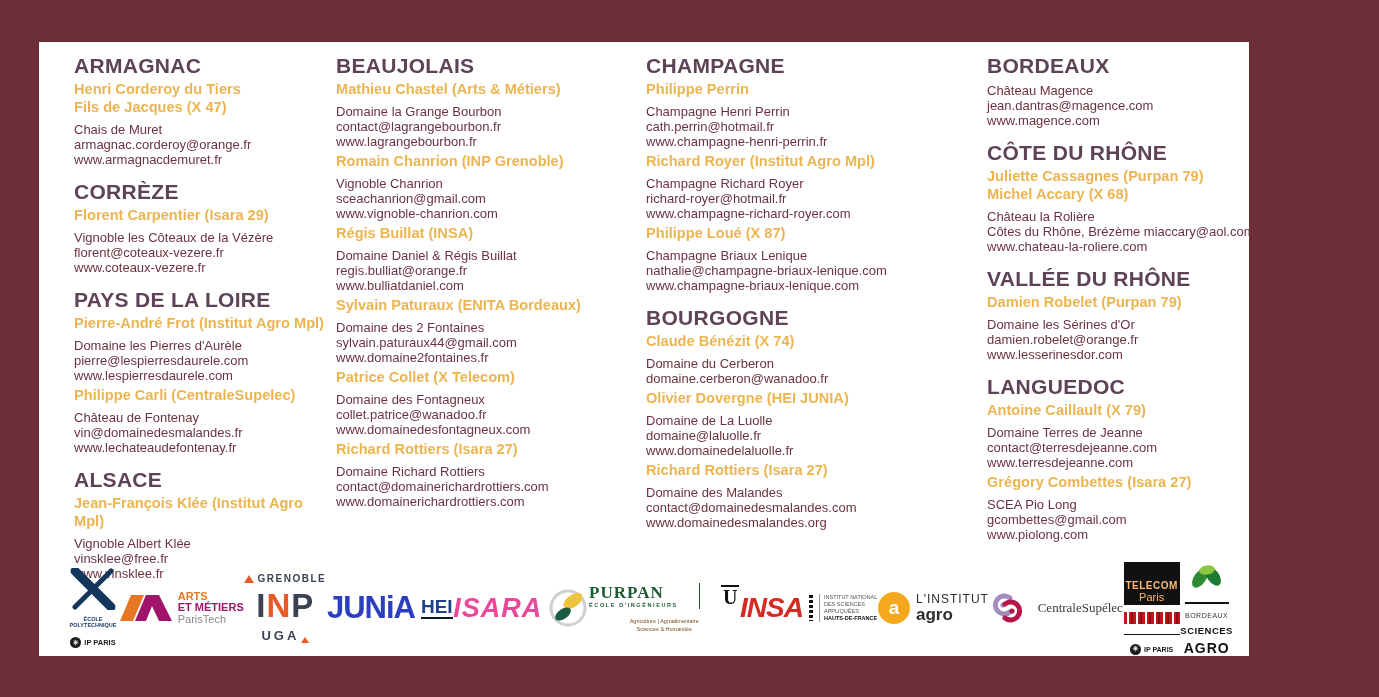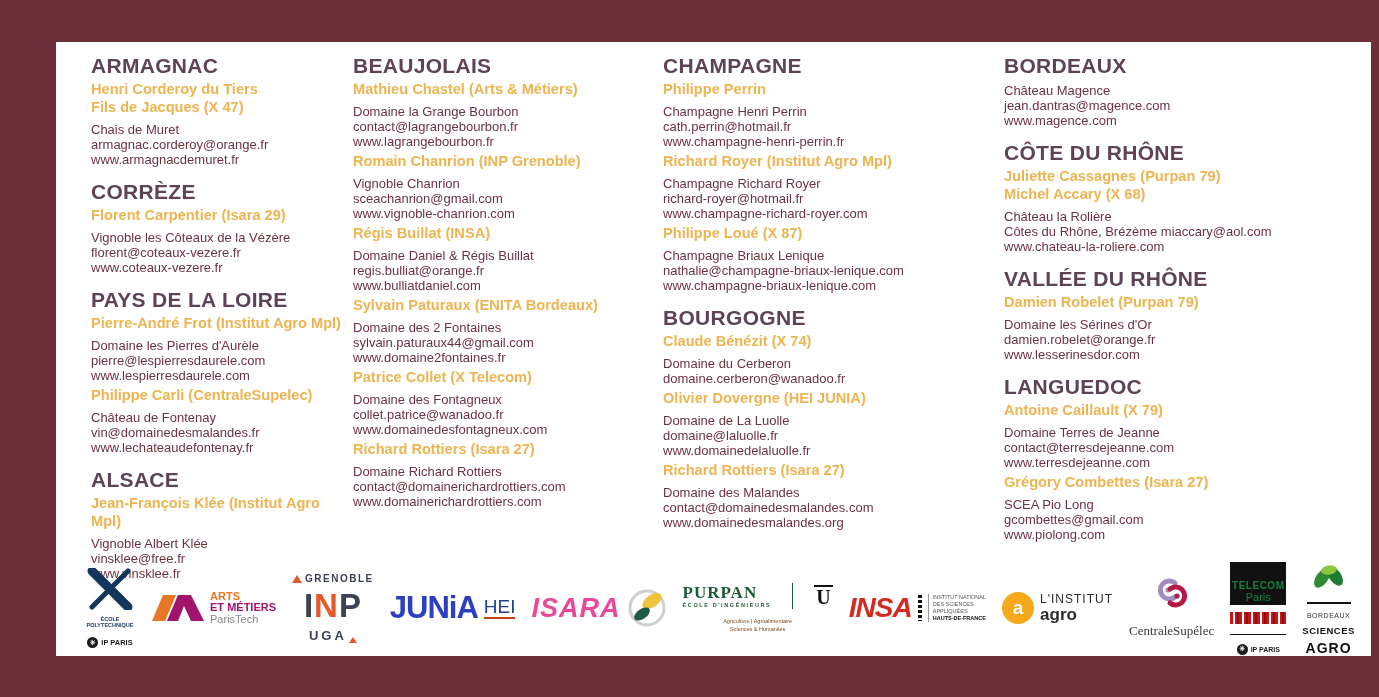--- a/index.html
+++ b/index.html
@@ -3,21 +3,21 @@
 <meta charset="utf-8">
 <style>
   * { margin:0; padding:0; box-sizing:border-box; }
   html,body { width:1379px; height:697px; overflow:hidden; }
   body {
     background:#6C2F37;
     font-family:"Liberation Sans", sans-serif;
     position:relative;
   }
   .card {
-    position:absolute; left:56px; top:42px; width:1315px; height:614px;
+    position:absolute; left:39px; top:42px; width:1210px; height:614px;
     background:#ffffff;
   }
   .col { position:absolute; top:12px; }
   .col-0 { left:35px;  width:262px; }
   .col-1 { left:297px; width:300px; }
   .col-2 { left:607px; width:330px; }
   .col-3 { left:948px; width:336px; }
 
   .region-heading {
     font-size:21px; font-weight:700; color:#5D4355;
@@ -56,21 +56,21 @@
   .tri-orange.small { border-left-width:4px; border-right-width:4px; border-bottom-width:6px; }
   .inp-main { font-size:33px; font-weight:800; color:#3A4254; line-height:.95; letter-spacing:1px; }
   .inp-main .n-orange { color:#E8592A; }
   .inp-uga { font-size:13px; font-weight:800; color:#3A4254; letter-spacing:3px; display:flex; align-items:flex-end; gap:2px; }
 
   .am-text .am1 { font-size:11px; font-weight:800; color:#E77724; line-height:1; }
   .am-text .am2 { font-size:11px; font-weight:800; color:#A1146B; line-height:1; }
   .am-text .am3 { font-size:11px; color:#8a8a8a; line-height:1.1; }
 
   .junia-name { font-size:31px; font-weight:800; color:#2B3FC0; letter-spacing:-1px; }
-  .junia-hei { font-size:19px; font-weight:400; color:#20418C; border-bottom:2px solid #c2410c; line-height:1; padding-bottom:1px; }
+  .junia-hei { font-size:19px; font-weight:700; color:#20418C; border-bottom:2px solid #0f172a; line-height:1; padding-bottom:1px; }
 
   .isara-name { font-size:27px; font-weight:800; color:#ec4899; letter-spacing:1px;font-style:italic; }
 
   .purpan-wrap { display:flex; flex-direction:column; align-items:center; }
   .purpan-top { display:flex; align-items:center; gap:21px; }
   .purpan-name { font-family:"Liberation Serif", serif; font-size:17px; font-weight:700; color:#1D5C33; letter-spacing:1px; line-height:1; }
   .purpan-sub { font-size:5.5px; font-weight:700; color:#1D5C33; letter-spacing:1.6px; margin-top:1px; }
   .purpan-u { font-family:"Liberation Serif", serif; font-size:20px; font-weight:700; color:#111;
               border-top:2px solid #111; padding:0 2px; line-height:1.05; }
   .purpan-div { width:1px; height:26px; background:#1D5C33; }
@@ -79,25 +79,25 @@
   .insa-name { font-size:28px; font-weight:800; font-style:italic; color:#D42A20; letter-spacing:-1px; }
   .insa-bars { width:4px; height:26px; background:repeating-linear-gradient(180deg,#111 0 3px,#fff 3px 5px); }
   .insa-sub { font-size:5.5px; color:#555; line-height:1.25; border-left:1px solid #999; padding-left:4px; }
   .insa-sub .hdf { font-weight:800; color:#111; }
 
   .agro-circle { width:32px; height:32px; border-radius:50%; background:#F5A81C; color:#fff;
                  display:flex; align-items:center; justify-content:center; font-size:19px; font-weight:800; }
   .agro-text .a1 { font-size:12px; color:#2b2b2b; letter-spacing:1px; line-height:1.05; }
   .agro-text .a2 { font-size:17px; font-weight:800; color:#2b2b2b; line-height:1; }
 
-  .cs-wrap { display:flex; flex-direction:column; align-items:center; gap:14px; }
+  .cs-wrap { display:flex; flex-direction:row; align-items:center; gap:14px; }
   .cs-name { font-family:"Liberation Serif", serif; font-size:13px; color:#3b3b3b; }
 
   .tp-wrap { display:flex; flex-direction:column; align-items:center; }
-  .tp-box { width:56px; background:#111; color:#15803d; text-align:center; padding:18px 0 2px 0; }
+  .tp-box { width:56px; background:#111; color:#fdba74; text-align:center; padding:18px 0 2px 0; }
   .tp-l1 { font-size:10px; font-weight:700; letter-spacing:.5px; }
   .tp-l2 { font-size:11px; }
   .tp-band { width:56px; height:12px; margin-top:1px;
              background:repeating-linear-gradient(90deg,#C3171C 0 3px,#fff 3px 5px,#C3171C 5px 7px,#8c1012 7px 9px); }
   .tp-rule { width:56px; height:1px; background:#111; margin:4px 0 3px 0; }
   .tp-ip { font-size:7px; font-weight:700; color:#1a1a1a; display:flex; align-items:center; }
 
   .bsa-wrap { display:flex; flex-direction:column; align-items:center; }
   .bsa-bar { width:44px; height:2px; background:#111; margin:2px 0; }
   .bsa-1 { font-size:7px; color:#333; letter-spacing:.5px; }

